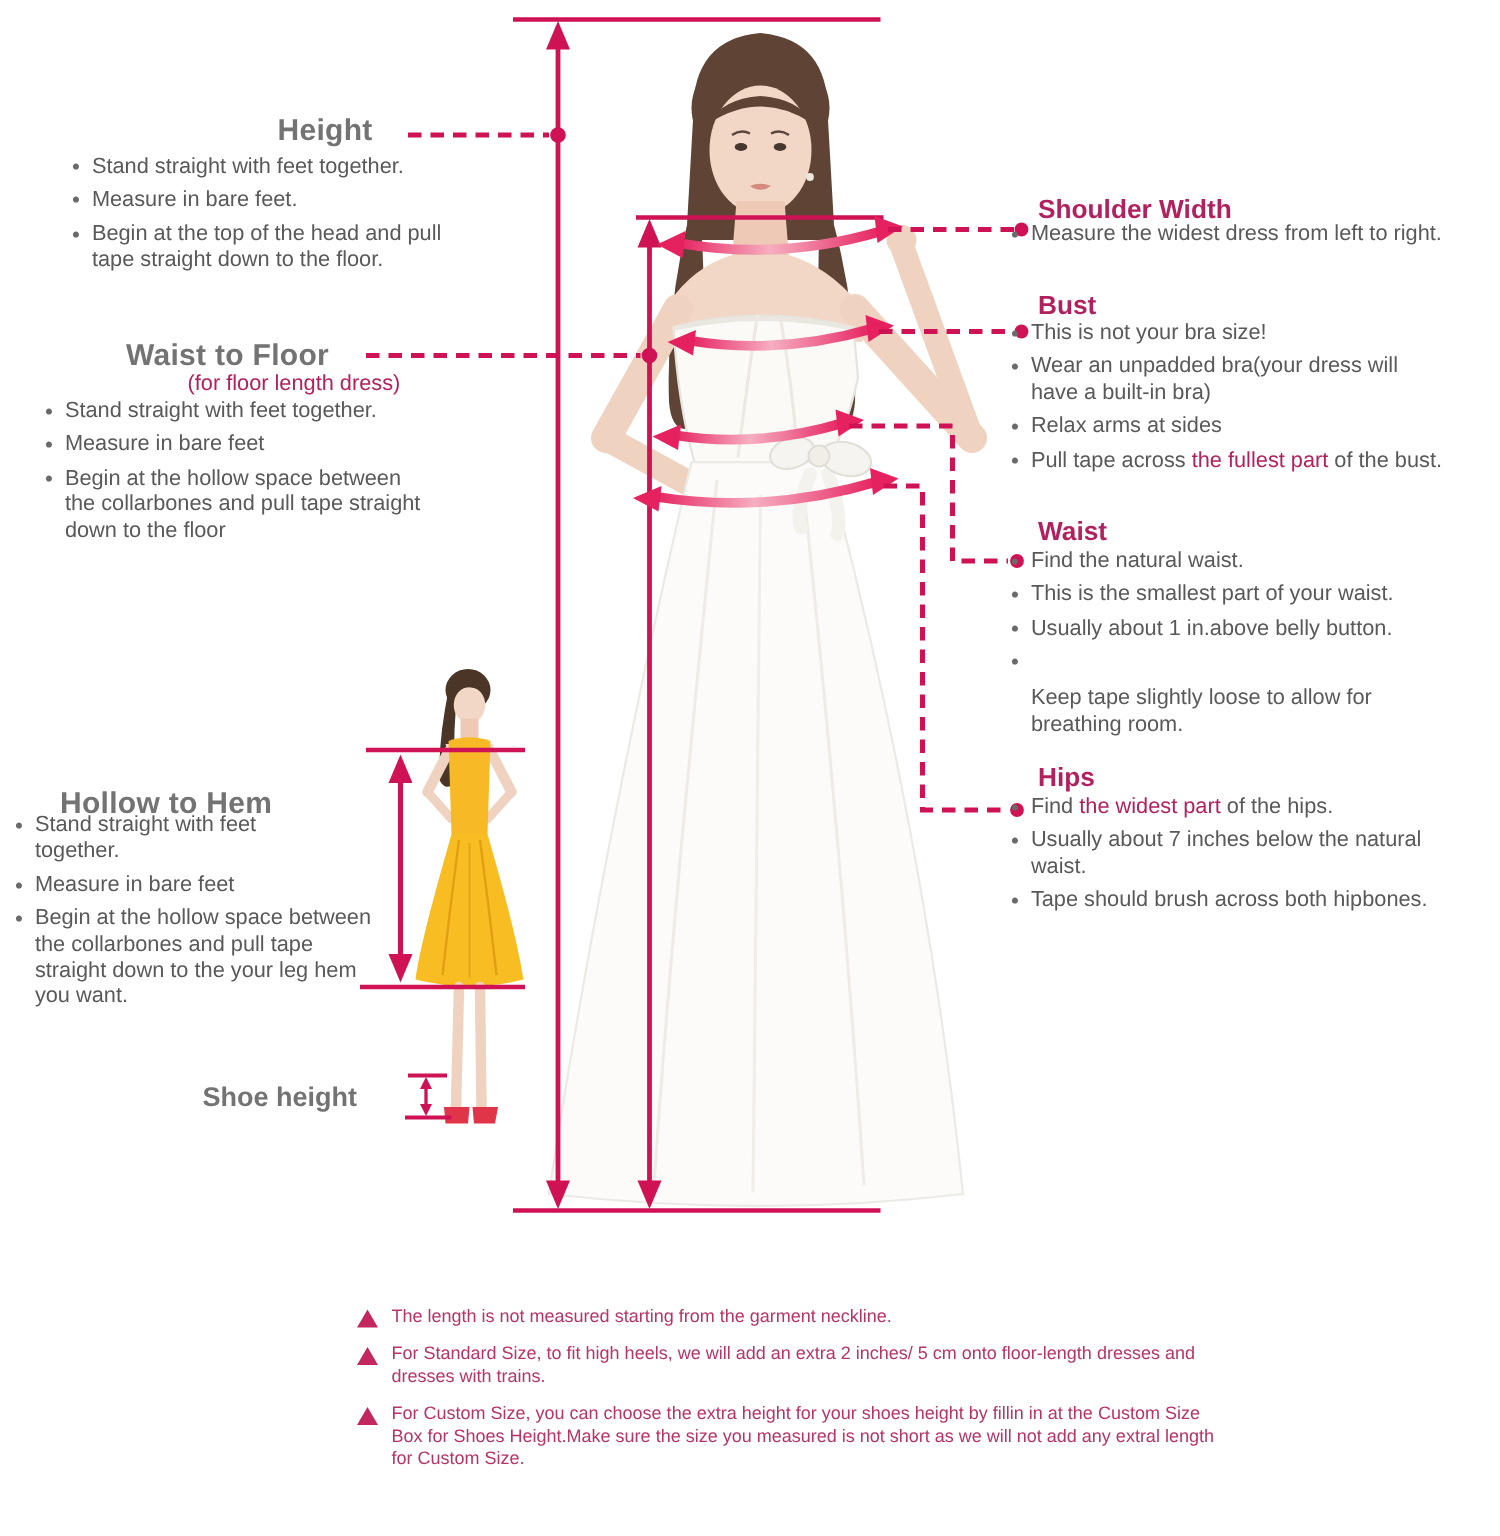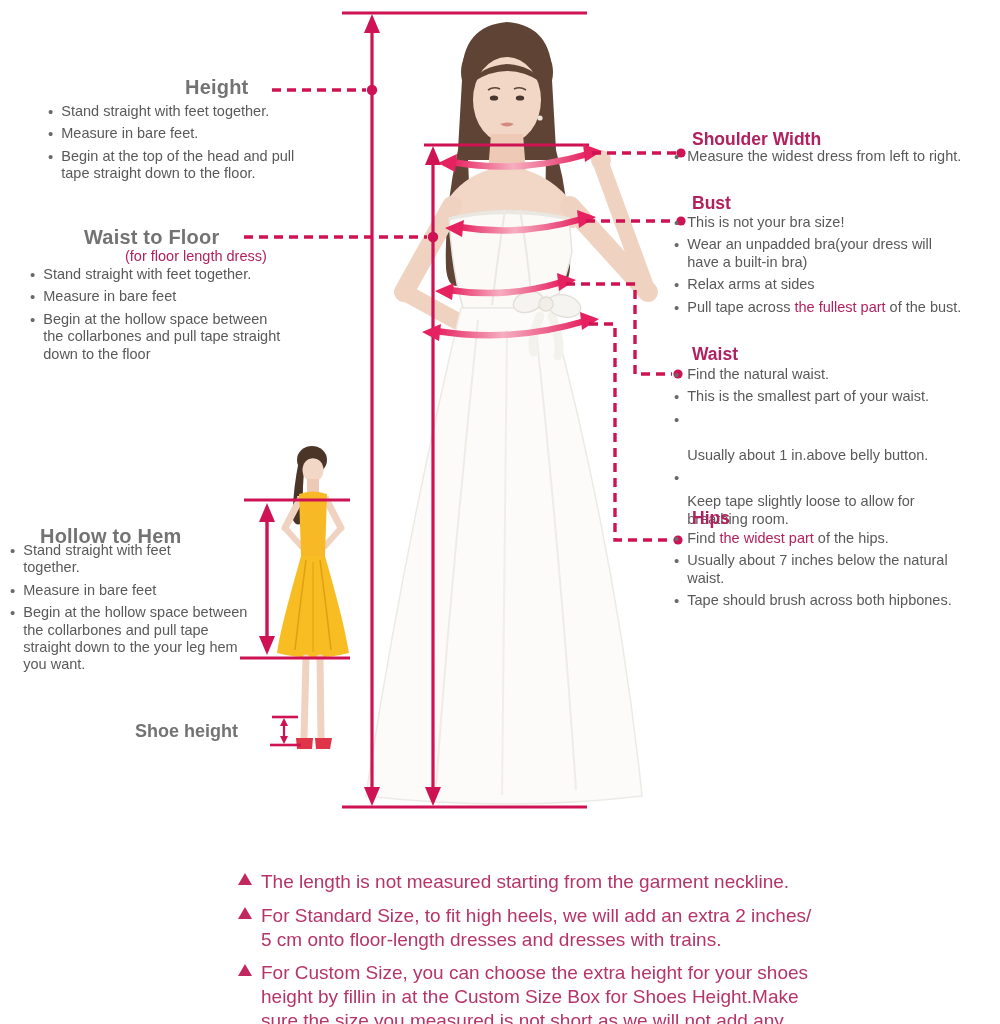--- a/index.html
+++ b/index.html
@@ -13,21 +13,21 @@
   ul.bullets{list-style:none;margin:0;padding:0;}
   ul.bullets li{display:flex;gap:8px;color:#595959;font-size:14.5px;line-height:1.2;
                 margin-bottom:5px;}
   ul.bullets li::before{content:"\2022";color:#6a6a6a;font-size:15px;line-height:1.15;}
   ul.bullets li span.btxt{display:inline-block;}
   .em{color:#B2215F;}
   .notes{position:absolute;left:238px;top:870px;z-index:2;}
   .note-row{display:flex;align-items:flex-start;gap:9px;margin-bottom:10px;}
   .tri{width:0;height:0;border-left:7px solid transparent;border-right:7px solid transparent;
        border-bottom:12px solid #C2285E;margin-top:3px;flex:0 0 auto;}
-  .note-text{color:#B73469;font-size:19px;line-height:1.25;width:556px;}
+  .note-text{color:#B73469;font-size:12px;line-height:1.25;width:556px;}
   .shoe-label{font-size:18px;font-weight:bold;color:#737373;}
 </style>
 </head>
 <body>
 
 <div id="stage">
 
   <svg id="gfx" viewBox="0 0 1000 1024">
     <defs>
       <linearGradient id="tape" x1="0" y1="0" x2="1" y2="0">
@@ -246,21 +246,21 @@
 
   <div class="txt h-right" style="left:692px;top:344px;">Waist</div>
   <ul class="bullets txt" style="left:674px;top:366px;width:320px;">
     <li>
         <span class="btxt" style="width:290px;">Find the natural waist.</span>
       </li>
     <li>
         <span class="btxt" style="width:290px;">This is the smallest part of your waist.</span>
       </li>
     <li>
-        <span class="btxt" style="width:290px;margin-top:36px;">Usually about 1 in.above belly button.</span>
+        <span class="btxt" style="width:290px;">Usually about 1 in.above belly button.</span>
       </li>
     <li>
         <span class="btxt" style="width:264px;margin-top:24px;">Keep tape slightly loose to allow for breathing room.</span>
       </li>
   </ul>
 
   <div class="txt h-right" style="left:692px;top:508px;">Hips</div>
   <ul class="bullets txt" style="left:674px;top:530px;width:320px;">
     <li>
         <span class="btxt" style="width:300px;"><span>Find </span><span class="em">the widest part</span><span> of the hips.</span></span>

